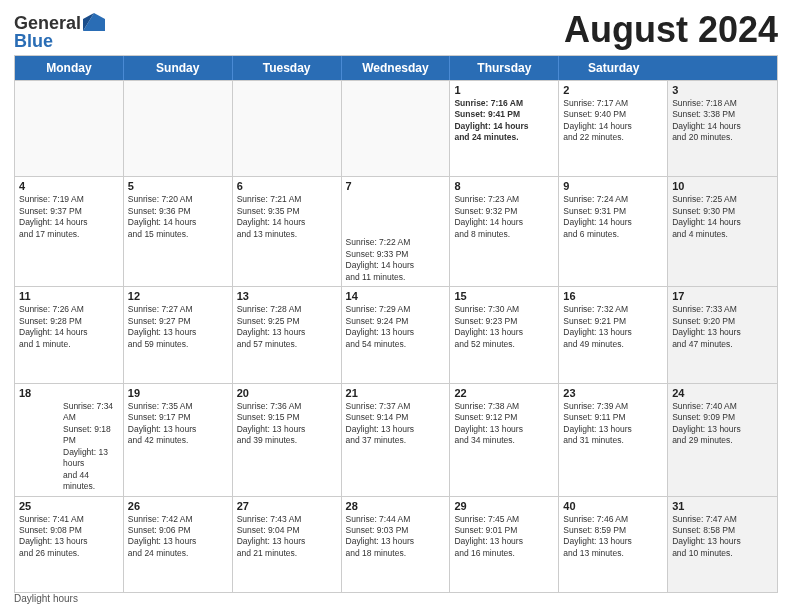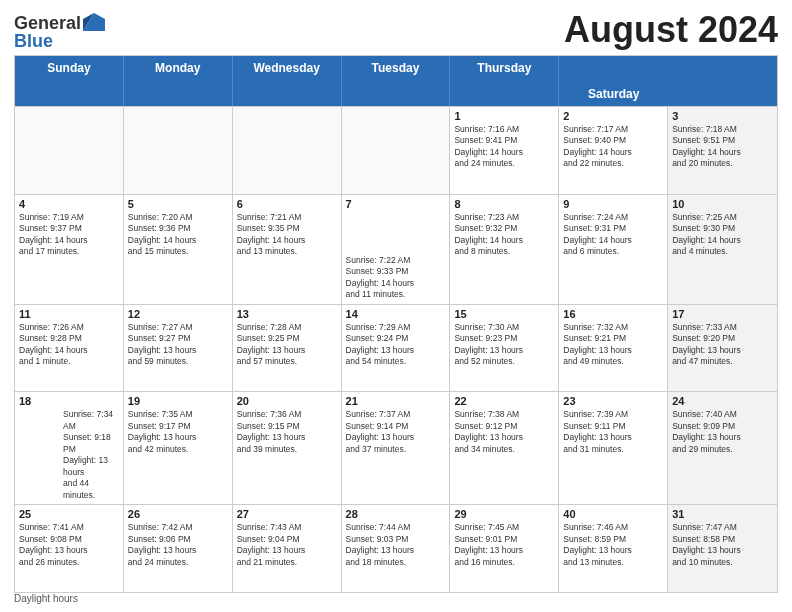--- a/index.html
+++ b/index.html
@@ -77,21 +77,21 @@
       background: #2a6db5;
     }
     .cal-header-cell {
       color: #fff;
       font-weight: bold;
       font-size: 12px;
       text-align: center;
       padding: 5px 2px;
       border-right: 1px solid #4a8ad4;
     }
-    .cal-header-cell:last-child { border-right: none; margin-top: 26px; }
+    .cal-header-cell:last-child { border-right: none; }
     .cal-body {
       flex: 1;
       display: flex;
       flex-direction: column;
     }
     .cal-row {
       display: grid;
       grid-template-columns: repeat(7, 1fr);
       flex: 1;
       border-top: 1px solid #ccc;
@@ -142,51 +142,51 @@
         <span class="logo-blue">Blue</span>
       </div>
     </div>
     <div class="title-area">
       <div class="month-title">August 2024</div>
     </div>
   </div>
 
   <div class="calendar">
     <div class="cal-header-row">
-    <div class="cal-header-cell">Sunday</div>
-        <div class="cal-header-cell">Monday</div>
+    <div class="cal-header-cell">Monday</div>
+        <div class="cal-header-cell">Sunday</div>
+        <div class="cal-header-cell">Tuesday</div>
         <div class="cal-header-cell">Wednesday</div>
-        <div class="cal-header-cell">Tuesday</div>
         <div class="cal-header-cell">Thursday</div>
         <div class="cal-header-cell">Saturday</div>
       </div>
     <div class="cal-body">
     <div class="cal-row">
           <div class="cal-cell empty"></div>
           <div class="cal-cell empty"></div>
           <div class="cal-cell empty"></div>
           <div class="cal-cell empty"></div>
           <div class="cal-cell">
             <div class="day-number">1</div>
-            <div class="cell-text" style="white-space: pre-line;">Sunrise: 7:16 AM
+            <div class="cell-text" style="white-space: pre-line; font-weight: bold;">Sunrise: 7:16 AM
 Sunset: 9:41 PM
 Daylight: 14 hours
 and 24 minutes.</div>
           </div>
           <div class="cal-cell">
             <div class="day-number">2</div>
             <div class="cell-text" style="white-space: pre-line;">Sunrise: 7:17 AM
 Sunset: 9:40 PM
 Daylight: 14 hours
 and 22 minutes.</div>
           </div>
           <div class="cal-cell shaded">
             <div class="day-number">3</div>
             <div class="cell-text" style="white-space: pre-line;">Sunrise: 7:18 AM
-Sunset: 9:51 PM
+Sunset: 3:38 PM
 Daylight: 14 hours
 and 20 minutes.</div>
           </div>
         </div>
         <div class="cal-row">
           <div class="cal-cell">
             <div class="day-number">4</div>
             <div class="cell-text" style="white-space: pre-line;">Sunrise: 7:19 AM
 Sunset: 9:37 PM
 Daylight: 14 hours

